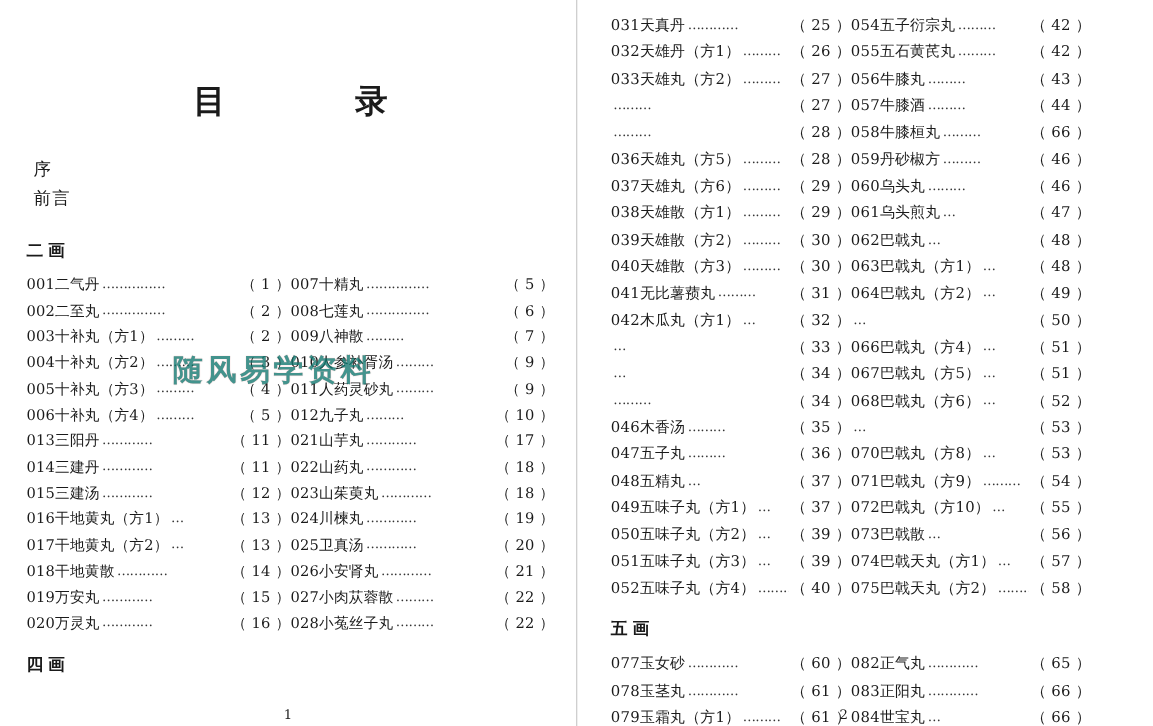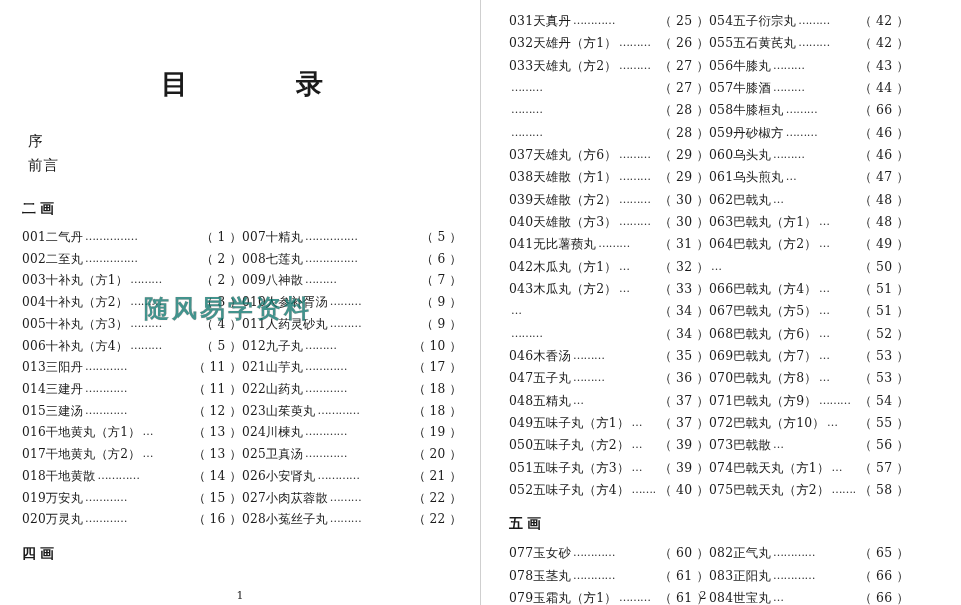--- a/index.html
+++ b/index.html
@@ -307,20 +307,21 @@
       <div class="entry">
           <span class="dots">………</span>
           <span class="pg">（ 28 ）</span>
         </div>
       <div class="entry">
           <span class="nm">058牛膝桓丸</span>
           <span class="dots">………</span>
           <span class="pg">（ 66 ）</span>
         </div>
       <div class="entry">
+          <span class="nm">036天雄丸（方5）</span>
           <span class="dots">………</span>
           <span class="pg">（ 28 ）</span>
         </div>
       <div class="entry">
           <span class="nm">059丹砂椒方</span>
           <span class="dots">………</span>
           <span class="pg">（ 46 ）</span>
         </div>
       <div class="entry">
           <span class="nm">037天雄丸（方6）</span>
@@ -375,21 +376,20 @@
       <div class="entry">
           <span class="nm">042木瓜丸（方1）</span>
           <span class="dots">…</span>
           <span class="pg">（ 32 ）</span>
         </div>
       <div class="entry">
           <span class="dots">…</span>
           <span class="pg">（ 50 ）</span>
         </div>
       <div class="entry">
-          <span class="nm">043木瓜丸（方2）</span>
           <span class="dots">…</span>
           <span class="pg">（ 33 ）</span>
         </div>
       <div class="entry">
           <span class="nm">066巴戟丸（方4）</span>
           <span class="dots">…</span>
           <span class="pg">（ 51 ）</span>
         </div>
       <div class="entry">
           <span class="dots">…</span>
@@ -408,21 +408,20 @@
           <span class="nm">068巴戟丸（方6）</span>
           <span class="dots">…</span>
           <span class="pg">（ 52 ）</span>
         </div>
       <div class="entry">
           <span class="nm">046木香汤</span>
           <span class="dots">………</span>
           <span class="pg">（ 35 ）</span>
         </div>
       <div class="entry">
-          <span class="nm">069巴戟丸（方7）</span>
           <span class="dots">…</span>
           <span class="pg">（ 53 ）</span>
         </div>
       <div class="entry">
           <span class="nm">047五子丸</span>
           <span class="dots">………</span>
           <span class="pg">（ 36 ）</span>
         </div>
       <div class="entry">
           <span class="nm">070巴戟丸（方8）</span>

